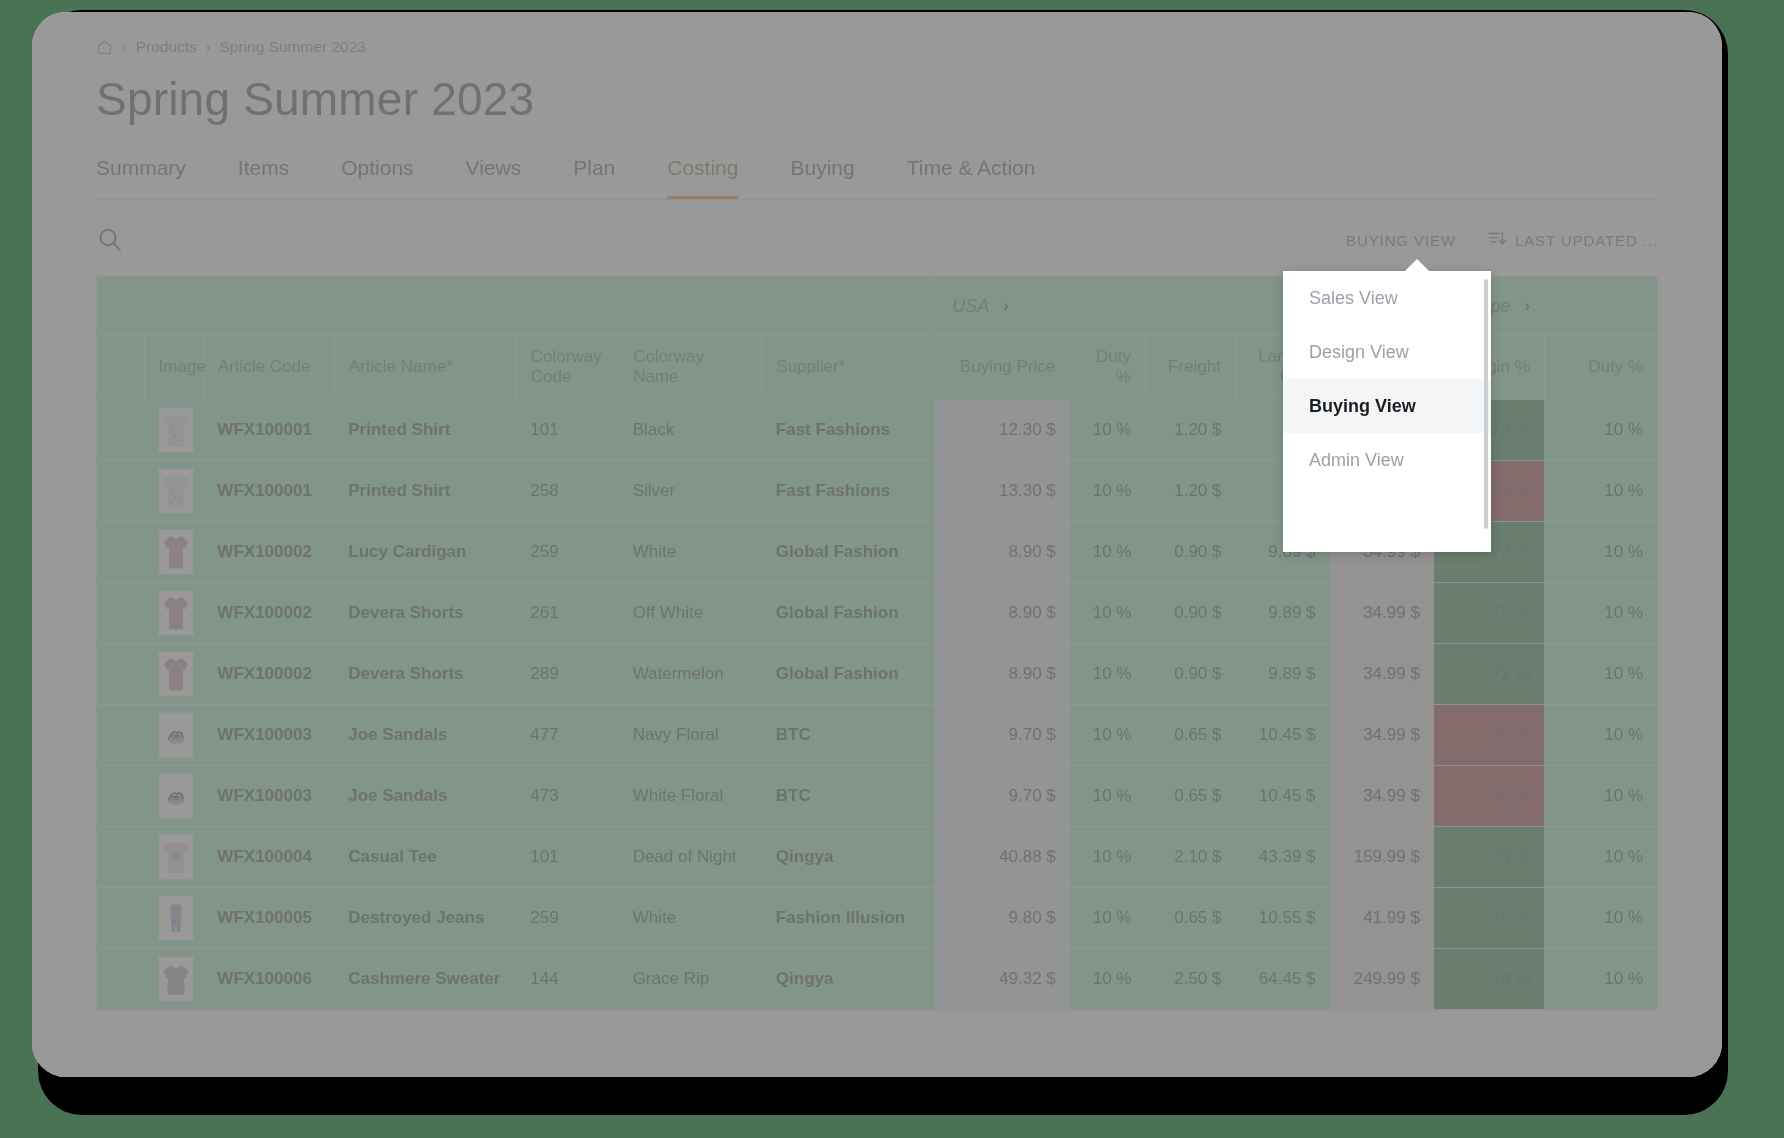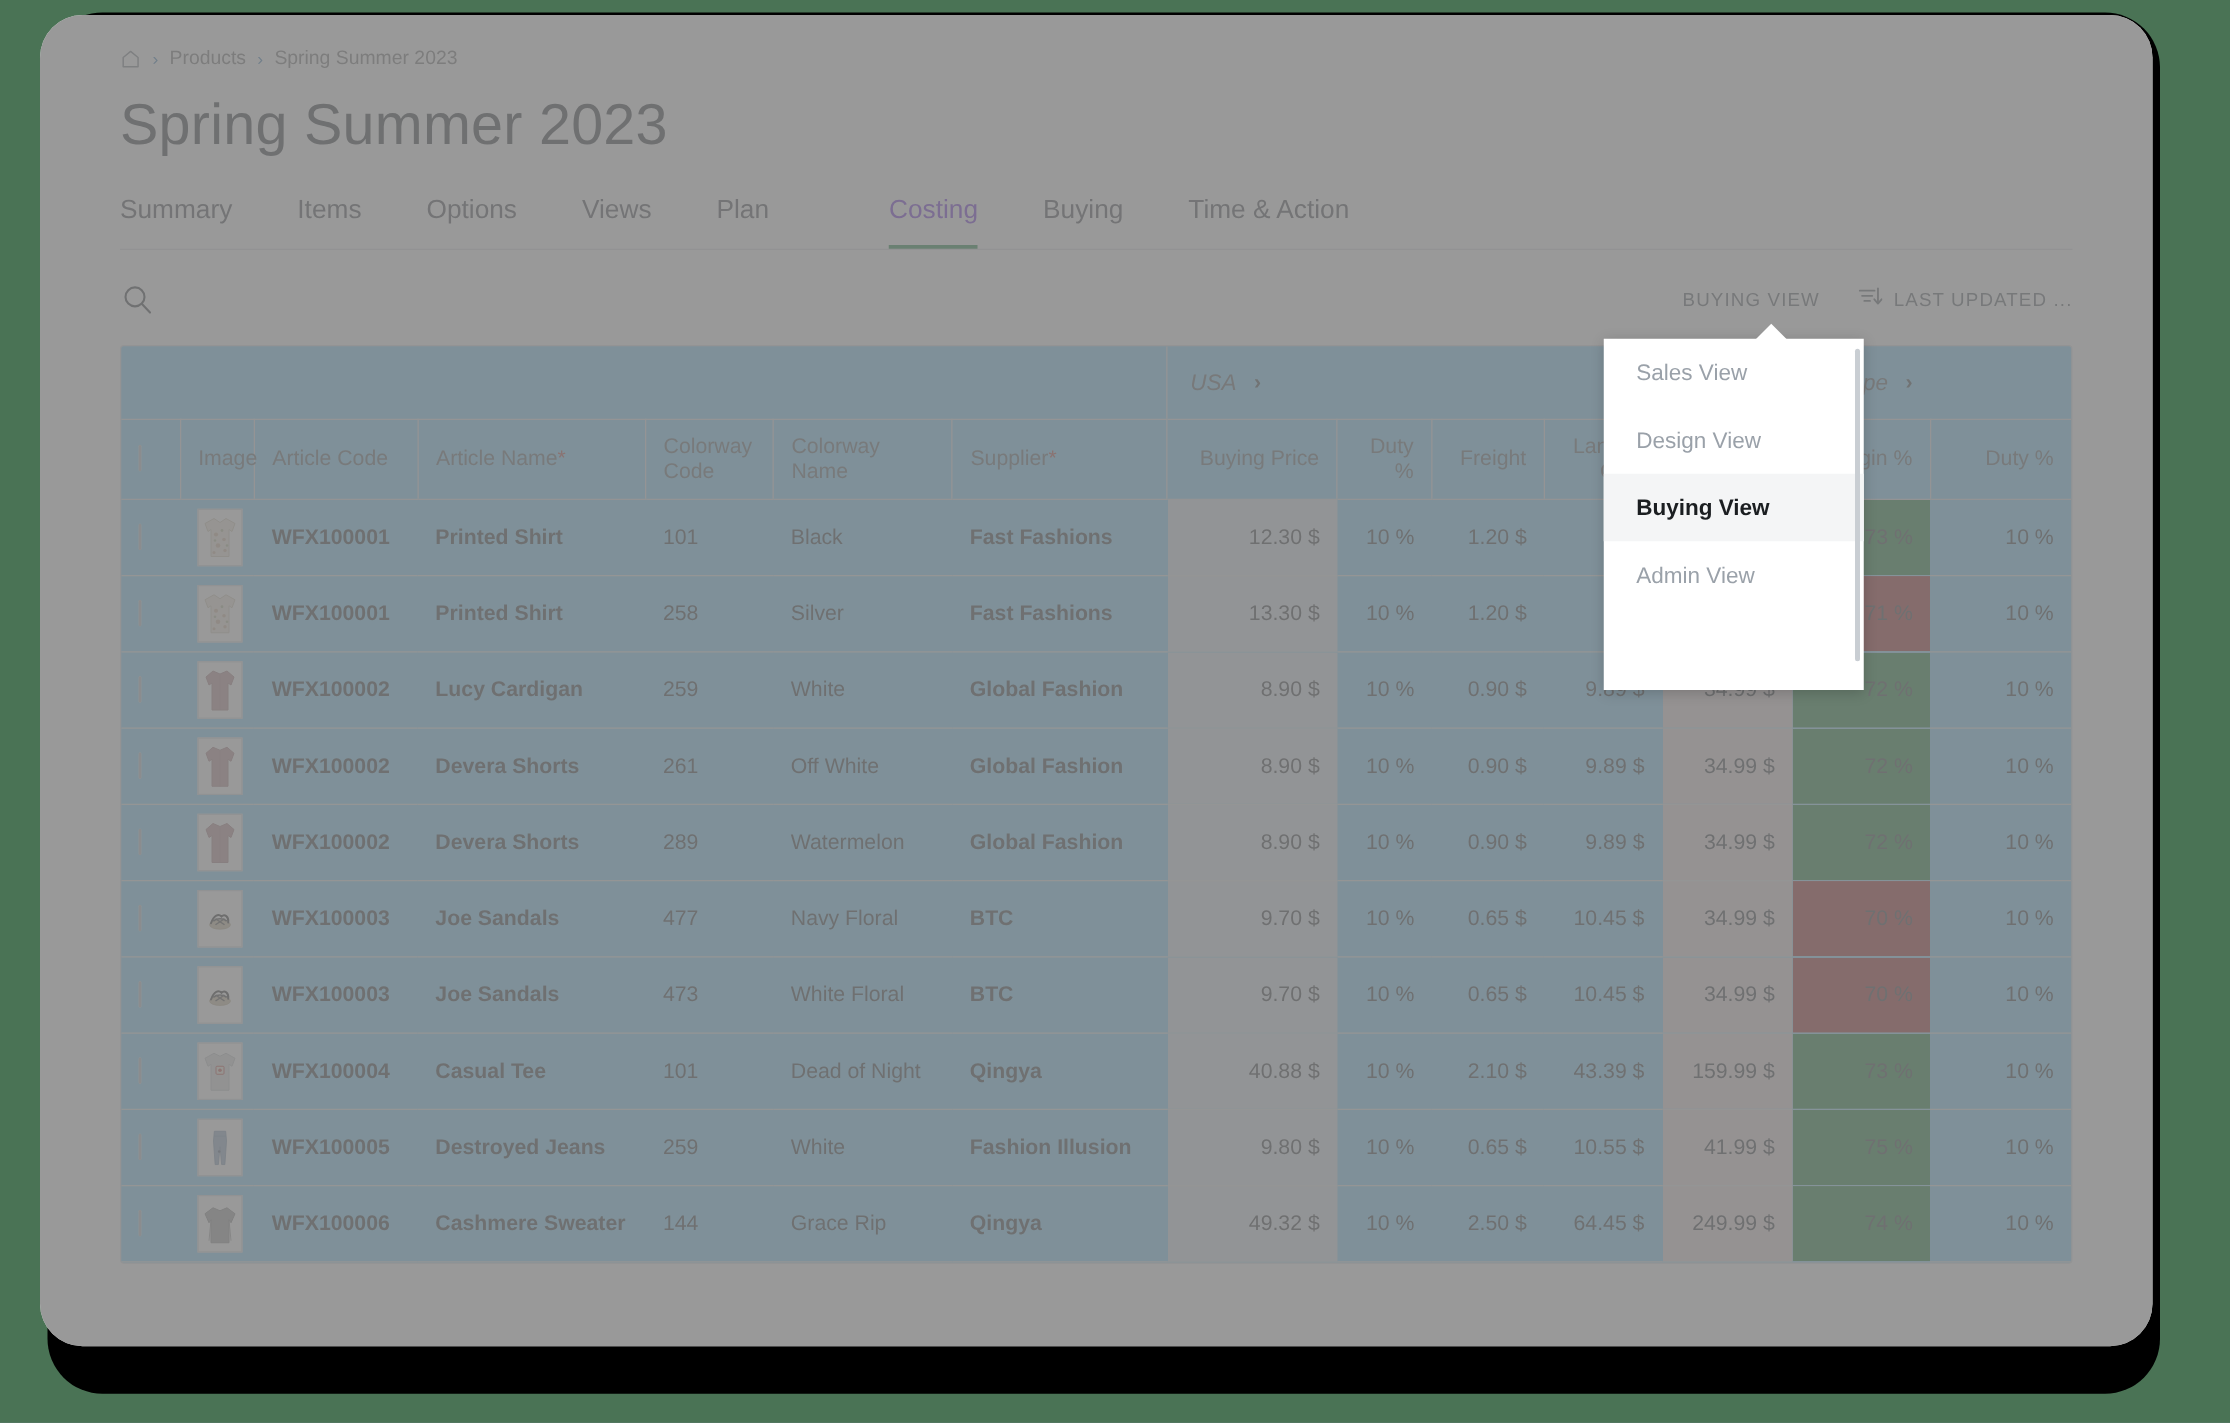--- a/index.html
+++ b/index.html
@@ -57,21 +57,21 @@
   }
   .tabs {
     display: flex; align-items: flex-start; gap: 0;
     margin-top: 26px; border-bottom: 1px solid #d9dcdf;
   }
   .tab {
     font-size: 21px; color: #45494f; padding: 4px 0 16px 0;
     margin-right: 52px; cursor: pointer; white-space: nowrap;
   }
   .tab:last-child { margin-right: 0; }
-  .tab.active { color: #6d28d9; border-bottom: 3px solid #15803d; margin-left: 44px; }
+  .tab.active { color: #4d7c0f; border-bottom: 3px solid #f97316; }
 
   
   .toolbar {
     display: flex; align-items: center;
     padding: 18px 64px 0 64px;
     height: 62px;
   }
   .search-ico { width: 28px; height: 28px; cursor: pointer; }
   .toolbar-right {
     margin-left: auto; display: flex; align-items: center; gap: 30px;
@@ -80,21 +80,21 @@
     font-size: 15px; letter-spacing: 0.9px; color: #585e66;
     cursor: pointer; display: flex; align-items: center; gap: 9px;
     text-transform: uppercase;
   }
 
   
   .table-wrap {
     margin: 14px 64px 0 64px;
     border: 1px solid #dfe2e5;
     border-radius: 3px;
-    background: #7dd3fc;
+    background: #86efac;
     overflow: hidden;
   }
   table { border-collapse: collapse; width: 100%; table-layout: fixed; }
 
   tr.grouprow { height: 58px; }
   tr.grouprow td {
     border-bottom: 1px solid #e3e6e9;
     vertical-align: middle;
     padding: 0 18px;
   }

